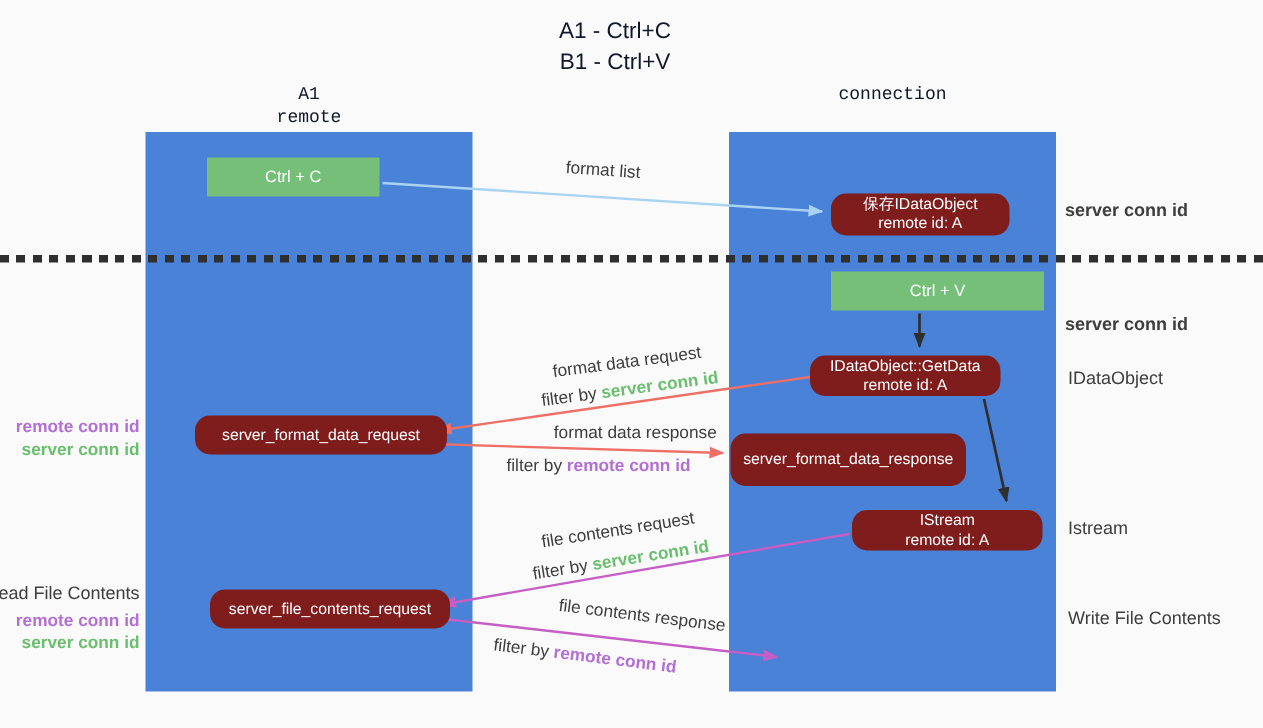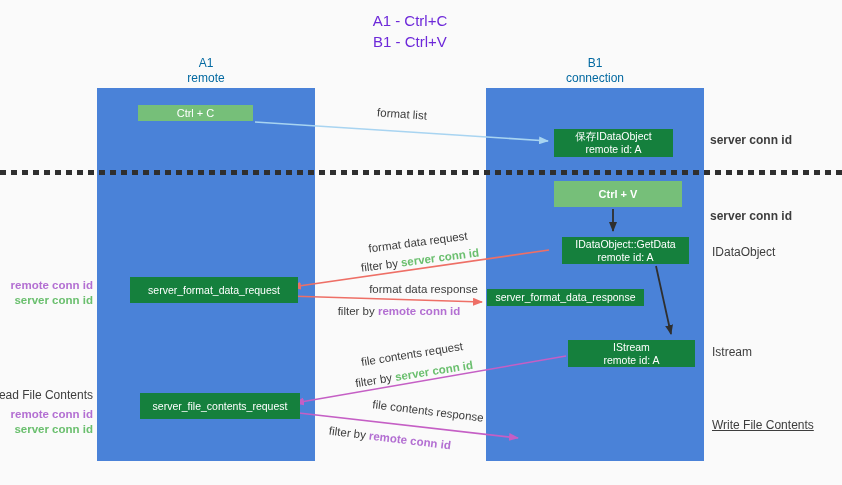--- a/index.html
+++ b/index.html
@@ -1,39 +1,39 @@
 <!DOCTYPE html>
 <html><head>
 <meta charset="utf-8">
 <style>
   html,body{margin:0;padding:0;}
   body{font-family:"Liberation Sans",sans-serif;background:#fafafa;}
   .canvas{position:relative;width:842px;height:485px;background:#fafafa;overflow:hidden;}
 
   .title{position:absolute;left:410px;top:10px;transform:translateX(-50%);
-         text-align:center;font-size:15px;line-height:21px;color:#6d28d9;white-space:nowrap;}
+         text-align:center;font-size:15px;line-height:21px;color:#0f172a;white-space:nowrap;}
 
   .col-header{position:absolute;top:56px;width:218px;text-align:center;
-              font-size:12px;line-height:15px;color:#0369a1;}
+              font-size:12px;line-height:15px;color:#0f172a;font-family:Liberation Mono, monospace;}
   .col-header.left{left:97px;}
   .col-header.right{left:486px;}
 
   .lifeline{position:absolute;top:88px;width:218px;height:373px;background:#4a82d8;}
   .lifeline.left{left:97px;}
   .lifeline.right{left:486px;}
 
   .separator{position:absolute;left:0;top:170px;width:842px;height:5px;
              background:repeating-linear-gradient(to right,#2f2f2f 0 6px,transparent 6px 11px);}
 
   .arrows{position:absolute;left:0;top:0;width:842px;height:485px;pointer-events:none;}
 
   .box{position:absolute;display:flex;flex-direction:column;align-items:center;justify-content:center;
        color:#fff;text-align:center;white-space:nowrap;}
   .box.green{background:#76bf79;font-size:11px;}
-  .box.orange{background:#15803d;font-size:10.5px;line-height:13px;}
+  .box.orange{background:#7f1d1d;font-size:10.5px;line-height:13px;border-radius:10px;}
 
   .alabel{position:absolute;white-space:nowrap;font-size:11.5px;color:#3d3d3d;
           transform:translate(-50%,-50%) rotate(var(--rot,0deg));}
   .id-green{color:#6abf6e;font-weight:bold;}
   .id-purple{color:#b36fd2;font-weight:bold;}
 
   .side{position:absolute;white-space:nowrap;font-size:12px;color:#3d3d3d;}
   .side.rt{text-align:right;}
   .side .id-line{font-size:11.5px;line-height:15px;}
 </style>
@@ -45,21 +45,20 @@
   <div class="title">
     <div>A1 - Ctrl+C</div>
     <div>B1 - Ctrl+V</div>
   </div>
 
   <div class="col-header left">
     <div>A1</div>
     <div>remote</div>
   </div>
   <div class="col-header right">
-    <div>B1</div>
     <div>connection</div>
   </div>
 
   <div class="lifeline left"></div>
   <div class="lifeline right"></div>
 
   <div class="separator"></div>
 
   <svg class="arrows" viewBox="0 0 842 485">
     <defs>
@@ -78,48 +77,48 @@
     </defs>
     <line x1="255" y1="122" x2="548" y2="141" stroke="#a8d4f1" stroke-width="1.6" marker-end="url(#m-blue)"></line>
     <line x1="613" y1="209" x2="613" y2="231" stroke="#2f2f2f" stroke-width="1.8" marker-end="url(#m-black)"></line>
     <line x1="656" y1="266" x2="671" y2="334" stroke="#2f2f2f" stroke-width="1.8" marker-end="url(#m-black)"></line>
     <line x1="549" y1="250" x2="292" y2="287" stroke="#ee6f66" stroke-width="1.6" marker-end="url(#m-red)"></line>
     <line x1="288" y1="296" x2="482" y2="302" stroke="#ee6f66" stroke-width="1.6" marker-end="url(#m-red)"></line>
     <line x1="566" y1="356" x2="295" y2="403" stroke="#c55fc5" stroke-width="1.6" marker-end="url(#m-mag)"></line>
     <line x1="290" y1="412" x2="518" y2="438" stroke="#c55fc5" stroke-width="1.6" marker-end="url(#m-mag)"></line>
   </svg>
 
-  <div class="box green" style="left:138px;top:105px;width:115px;height:16px;">
+  <div class="box green" style="left:138px;top:105px;width:115px;height:26px;">
     <div>Ctrl + C</div>
   </div>
 
   <div class="box orange" style="left:554px;top:129px;width:119px;height:28px;">
     <div>保存IDataObject</div>
     <div>remote id: A</div>
   </div>
 
-  <div class="box green" style="left:554px;top:181px;width:128px;height:26px;font-weight:bold;">
+  <div class="box green" style="left:554px;top:181px;width:142px;height:26px;">
     <div>Ctrl + V</div>
   </div>
 
-  <div class="box orange" style="left:562px;top:237px;width:127px;height:27px;">
+  <div class="box orange" style="left:540px;top:237px;width:127px;height:27px;">
     <div>IDataObject::GetData</div>
     <div>remote id: A</div>
   </div>
 
   <div class="box orange" style="left:568px;top:340px;width:127px;height:27px;">
     <div>IStream</div>
     <div>remote id: A</div>
   </div>
 
   <div class="box orange" style="left:130px;top:277px;width:168px;height:26px;">
     <div>server_format_data_request</div>
   </div>
 
-  <div class="box orange" style="left:487px;top:289px;width:157px;height:17px;">
+  <div class="box orange" style="left:487px;top:289px;width:157px;height:35px;">
     <div>server_format_data_response</div>
   </div>
 
   <div class="box orange" style="left:140px;top:393px;width:160px;height:26px;">
     <div>server_file_contents_request</div>
   </div>
 
 
   <div class="alabel" style="left:402px;top:114px;--rot:4deg;">format list</div>
 
@@ -152,15 +151,15 @@
 
   <div class="side rt" style="right:749px;top:407px;">
     <div class="id-line id-purple">remote conn id</div>
     <div class="id-line id-green">server conn id</div>
   </div>
 
   <div class="side id-line id-green" style="left:710px;top:133px;">server conn id</div>
   <div class="side id-line id-green" style="left:710px;top:209px;">server conn id</div>
   <div class="side" style="left:712px;top:245px;">IDataObject</div>
   <div class="side" style="left:712px;top:345px;">Istream</div>
-  <div class="side" style="left:712px;top:418px;text-decoration:underline;">Write File Contents</div>
+  <div class="side" style="left:712px;top:405px;">Write File Contents</div>
 
 </div>
 
 </body></html>

